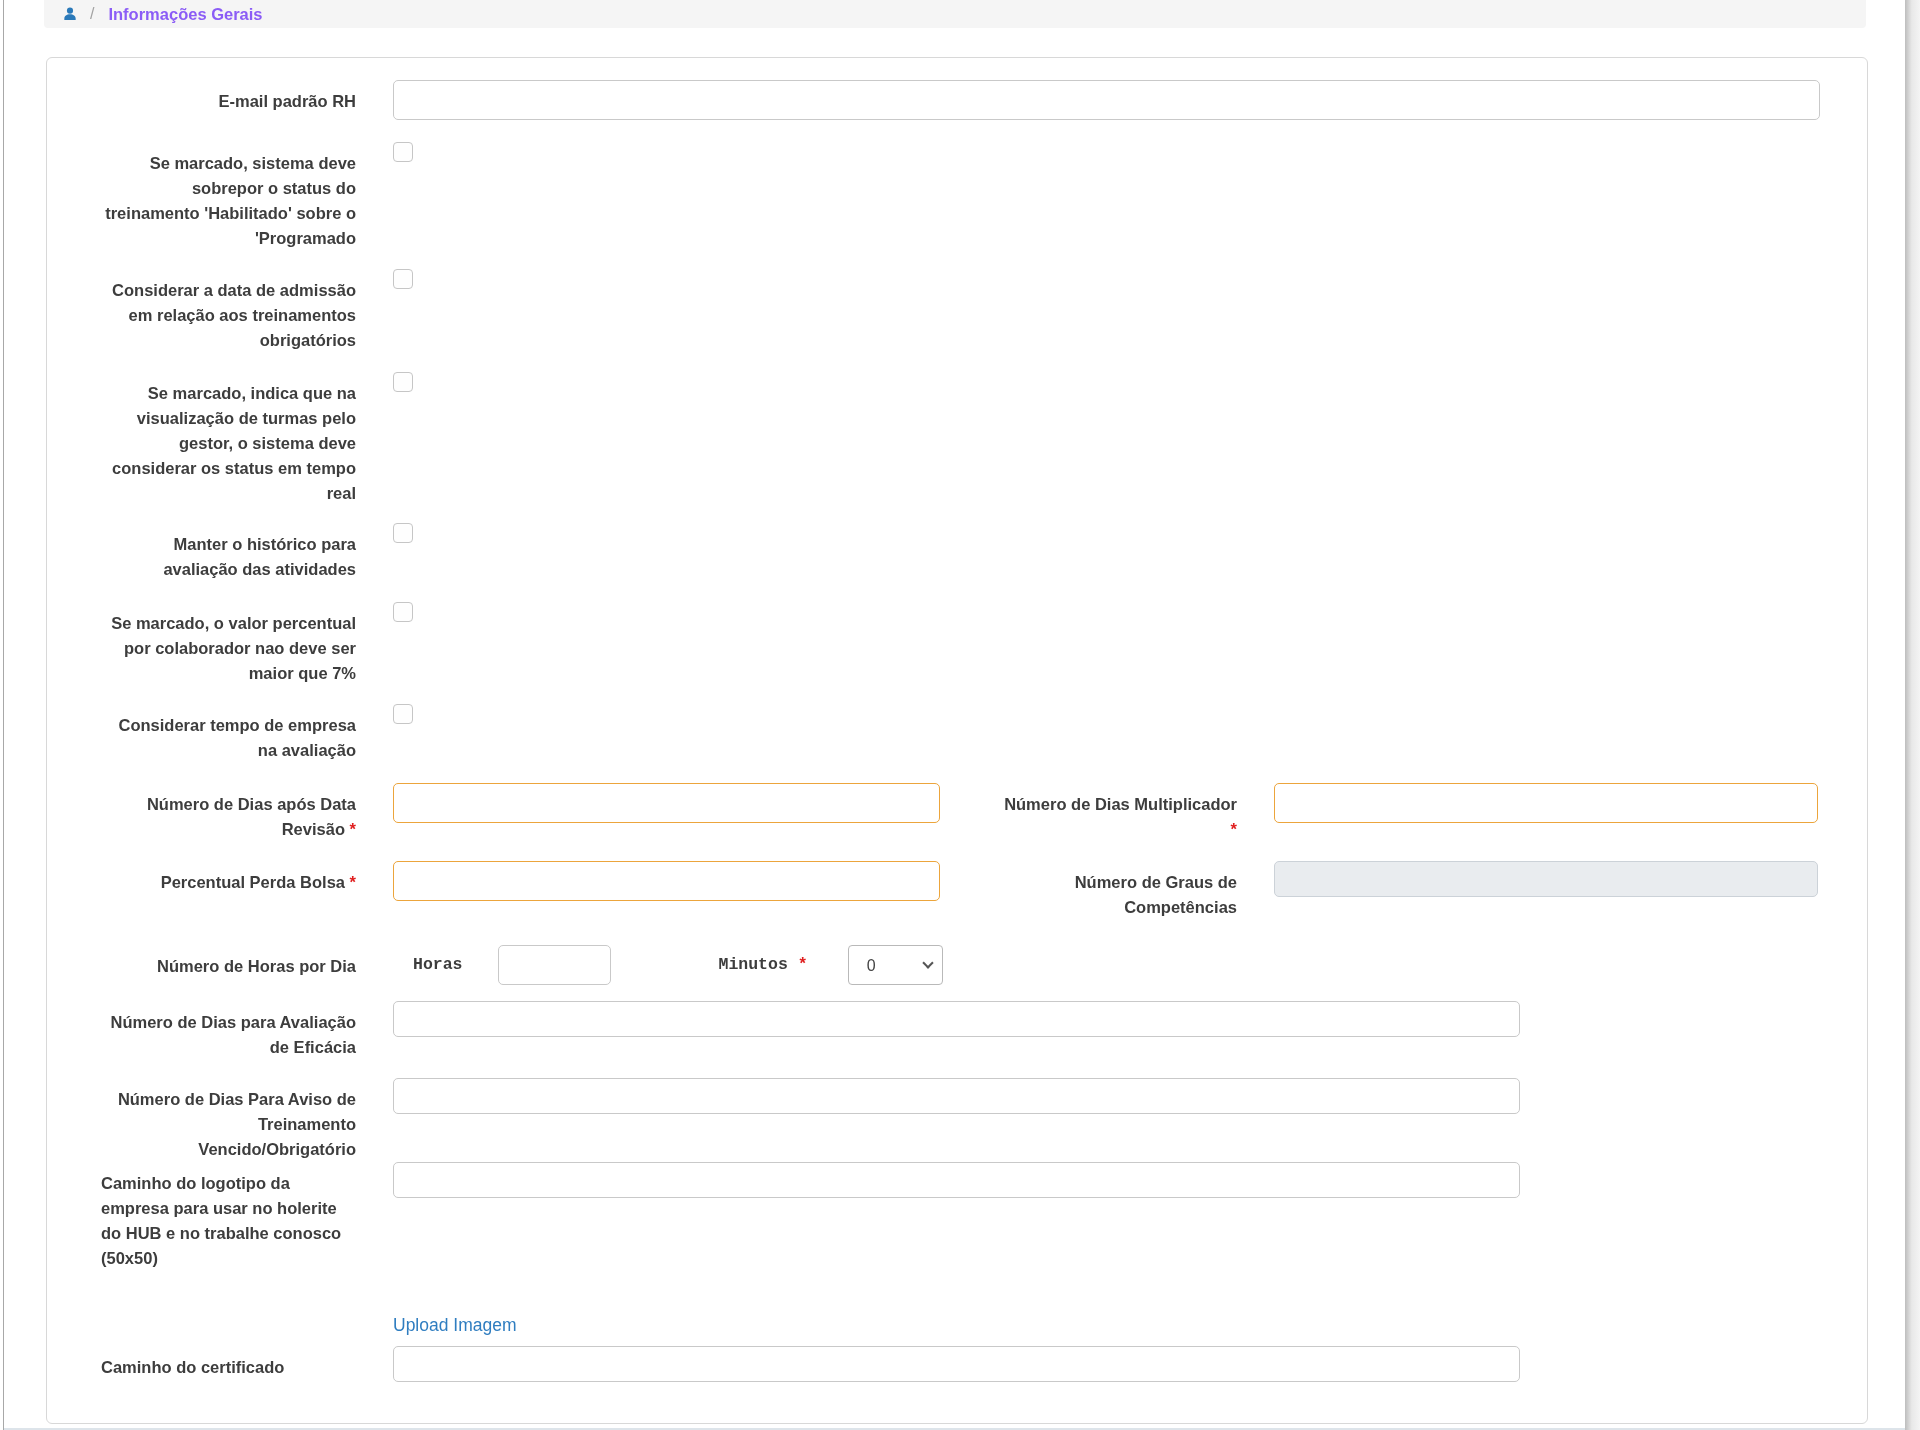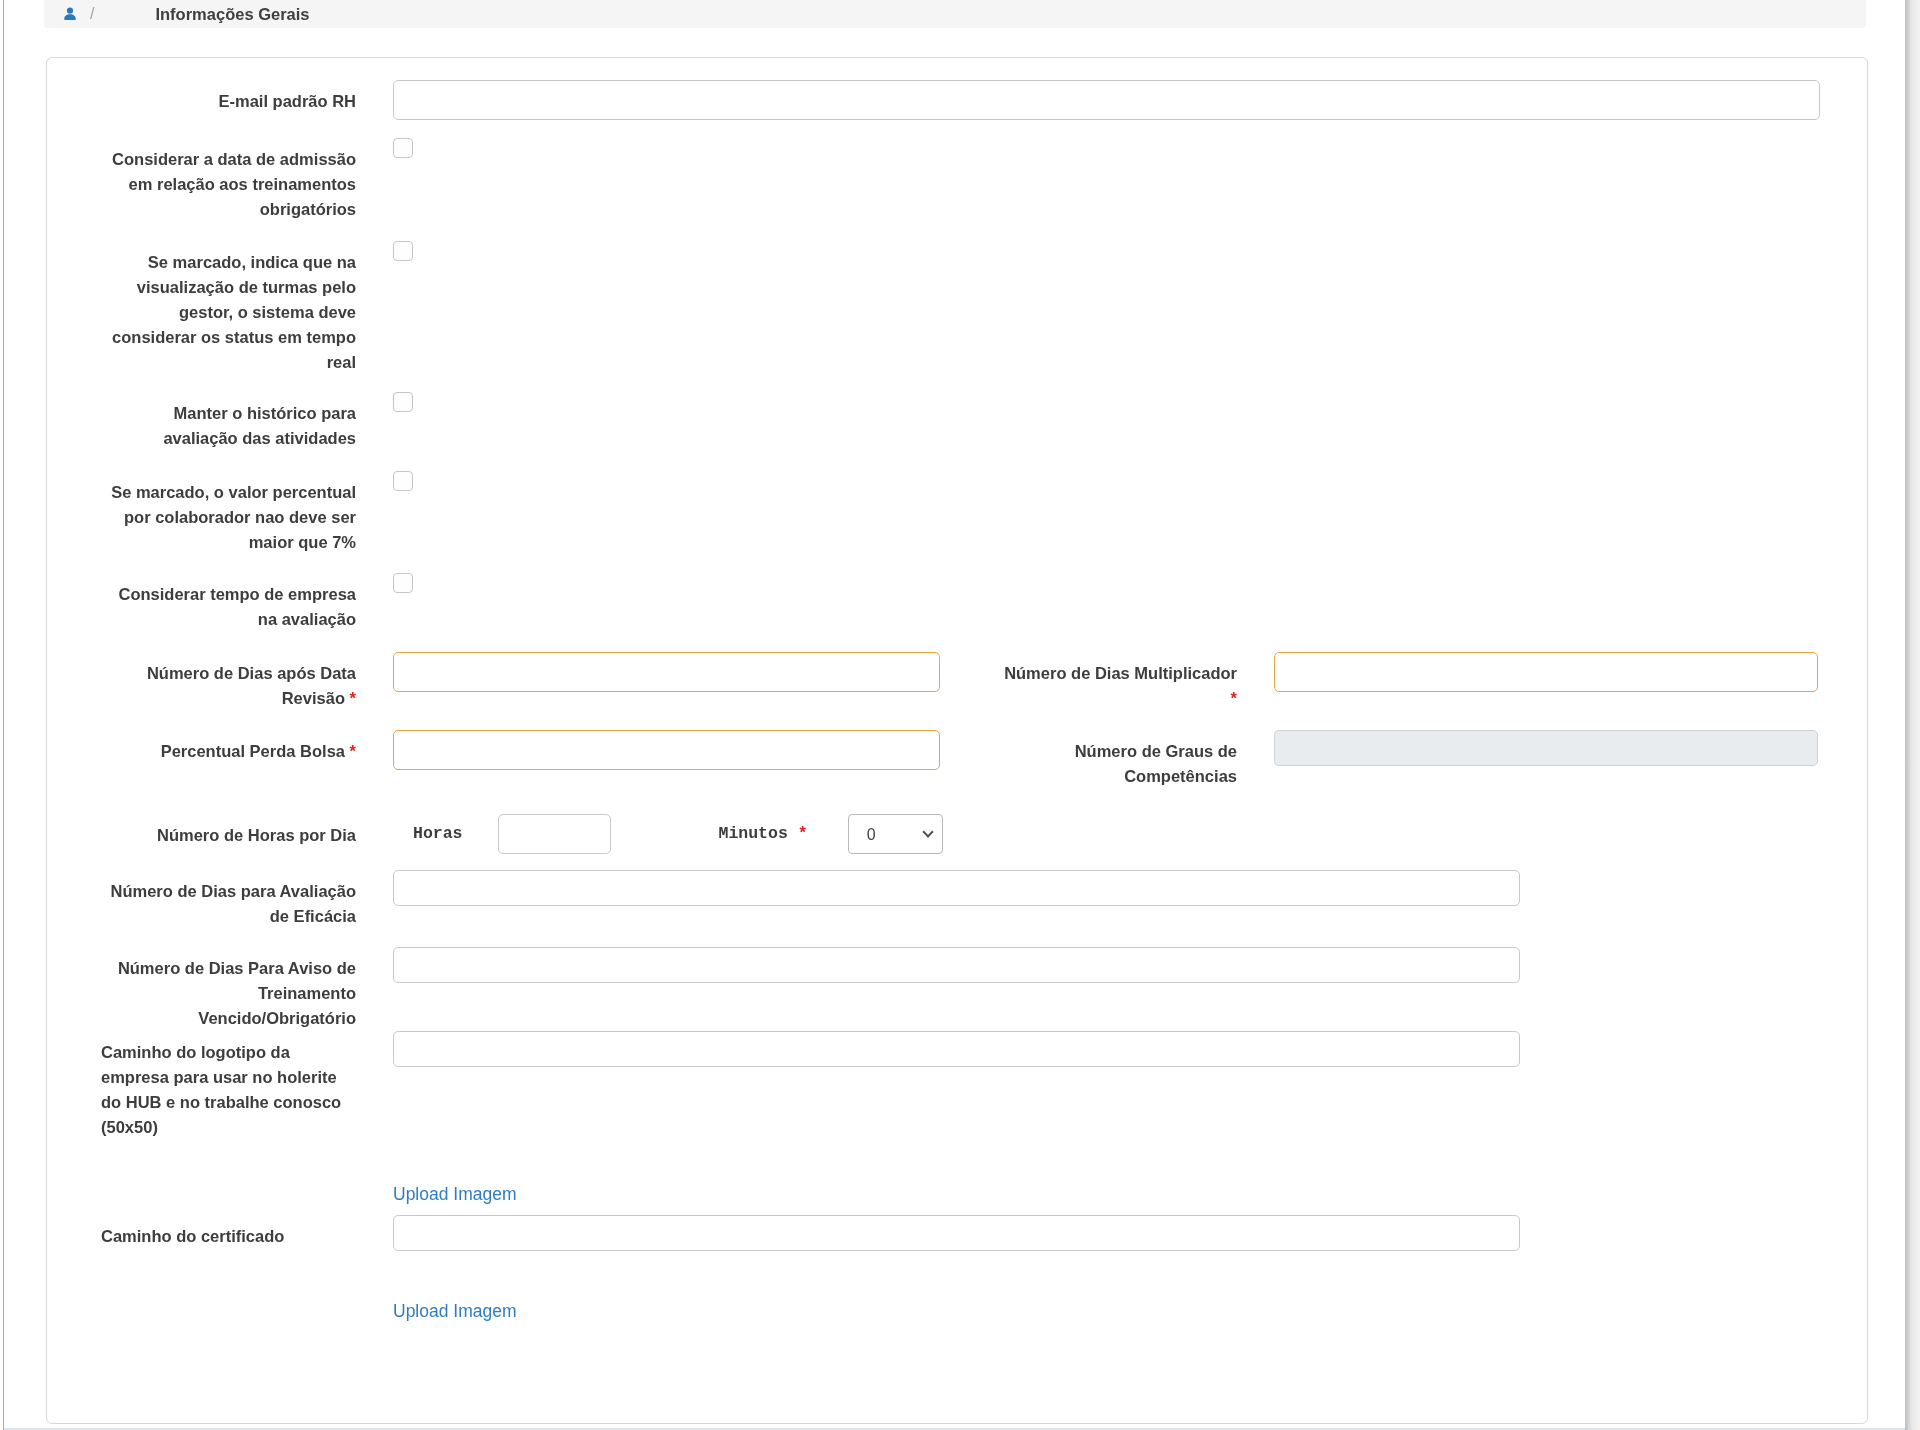--- a/index.html
+++ b/index.html
@@ -9,21 +9,21 @@
   .left-edge { position:absolute; left:3px; top:0; width:1px; height:100%; background:#a8a8a8; }
   .scrollbar { position:absolute; right:0; top:0; width:15px; height:100%;
                background:linear-gradient(to right,#bdbdbd 0%,#e8e8e8 45%,#f4f4f4 100%); }
   .bottom-edge { position:absolute; left:4px; right:15px; bottom:0; height:2px; background:#dde4ea; }
 
   
   .crumb-bar { position:absolute; left:44px; top:0; width:1822px; height:28px;
                background:#f5f5f5; border-radius:0 0 4px 4px;
                display:flex; align-items:center; padding-left:18px; }
   .crumb-sep { color:#a3a3a3; font-size:16px; margin:0 14px 0 12px; }
-  .crumb-title { color:#404040; font-weight:bold; font-size:16.5px;margin-left:47px; }
+  .crumb-title { color:#8b5cf6; font-weight:bold; font-size:16.5px; }
 
   
   .card { position:absolute; left:46px; top:57px; width:1822px; height:1367px;
           background:#fff; border:1px solid #d8d8d8; border-radius:6px;
           padding:0 4px 0 0; overflow:hidden; }
 
   .row { display:flex; align-items:flex-start; }
   .label { width:255px; margin-left:54px; text-align:right; padding-top:9px;
            font-weight:bold; font-size:16.5px; line-height:25px; color:#3d3d3d; }
   .label.left { text-align:left; }
@@ -86,20 +86,26 @@
 
   <div class="card">
 
     <div class="row" style="margin-top:22px">
       <div class="label">E-mail padrão RH</div>
       <div class="ctrl">
         <input type="text" class="w-full" value="" style="">
       </div>
     </div>
 
+    <div class="row" style="margin-top:22px">
+      <div class="label">Se marcado, sistema deve sobrepor o status do treinamento 'Habilitado' sobre o 'Programado</div>
+      <div class="ctrl">
+          <input type="checkbox" style="">
+        </div>
+    </div>
 
     <div class="row" style="margin-top:18px">
       <div class="label">Considerar a data de admissão em relação aos treinamentos obrigatórios</div>
       <div class="ctrl">
           <input type="checkbox" style="">
         </div>
     </div>
 
     <div class="row" style="margin-top:19px">
       <div class="label">Se marcado, indica que na visualização de turmas pelo gestor, o sistema deve considerar os status em tempo real</div>

